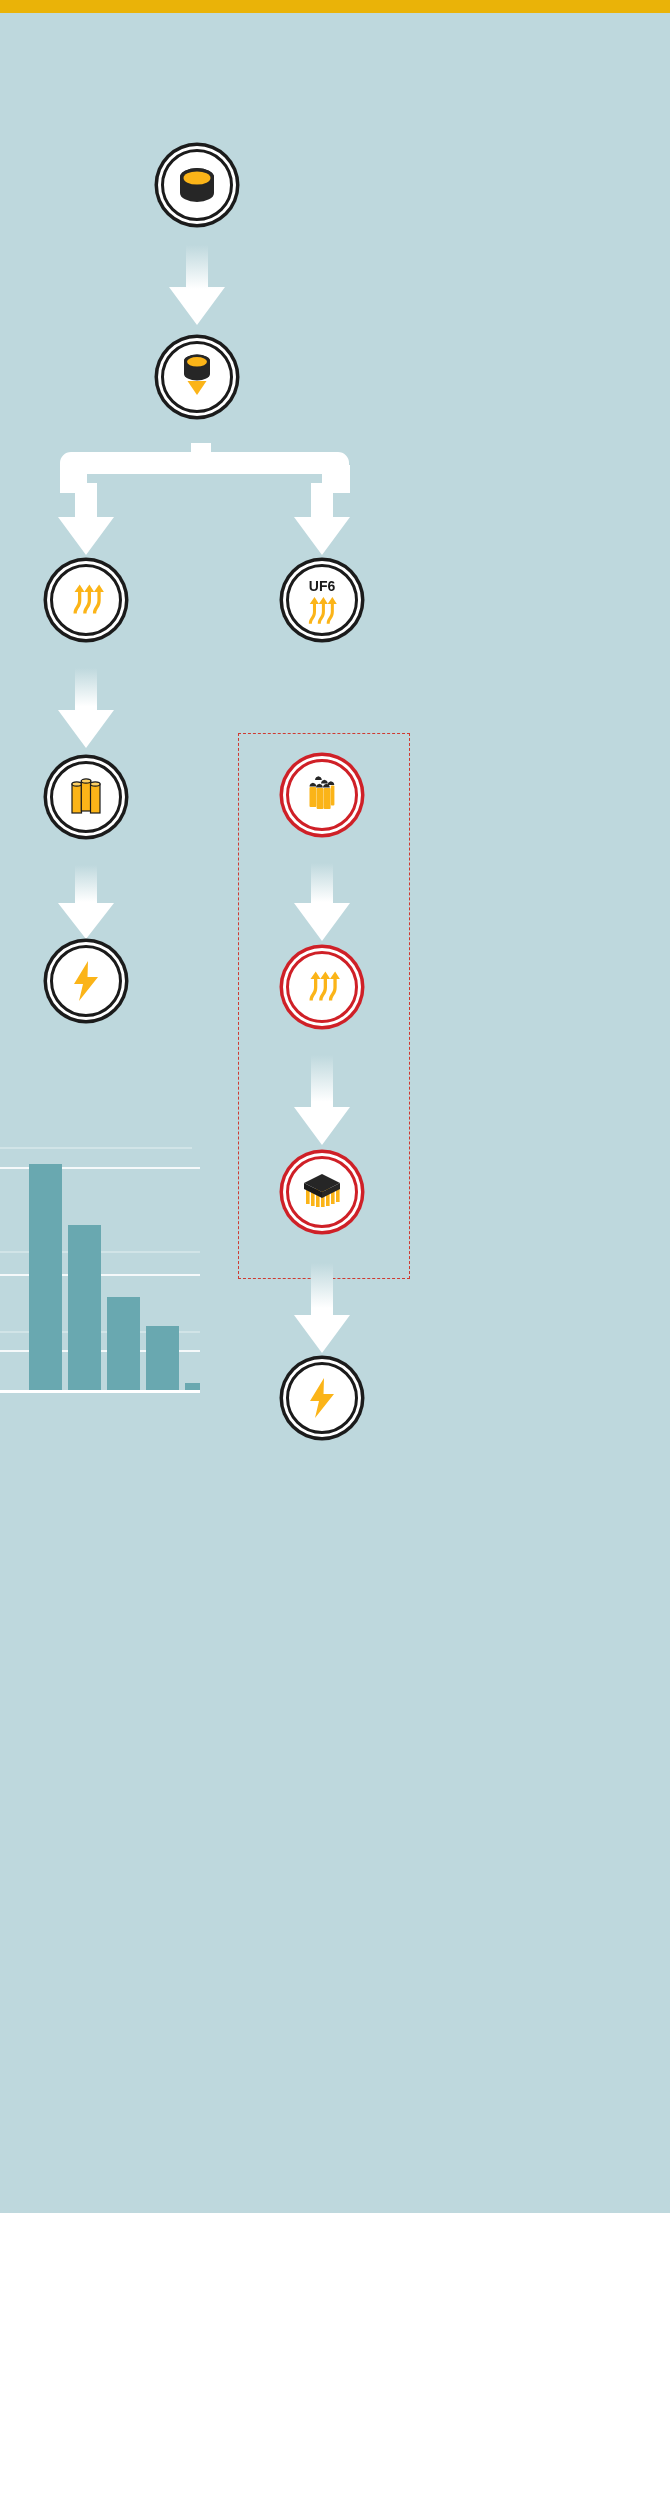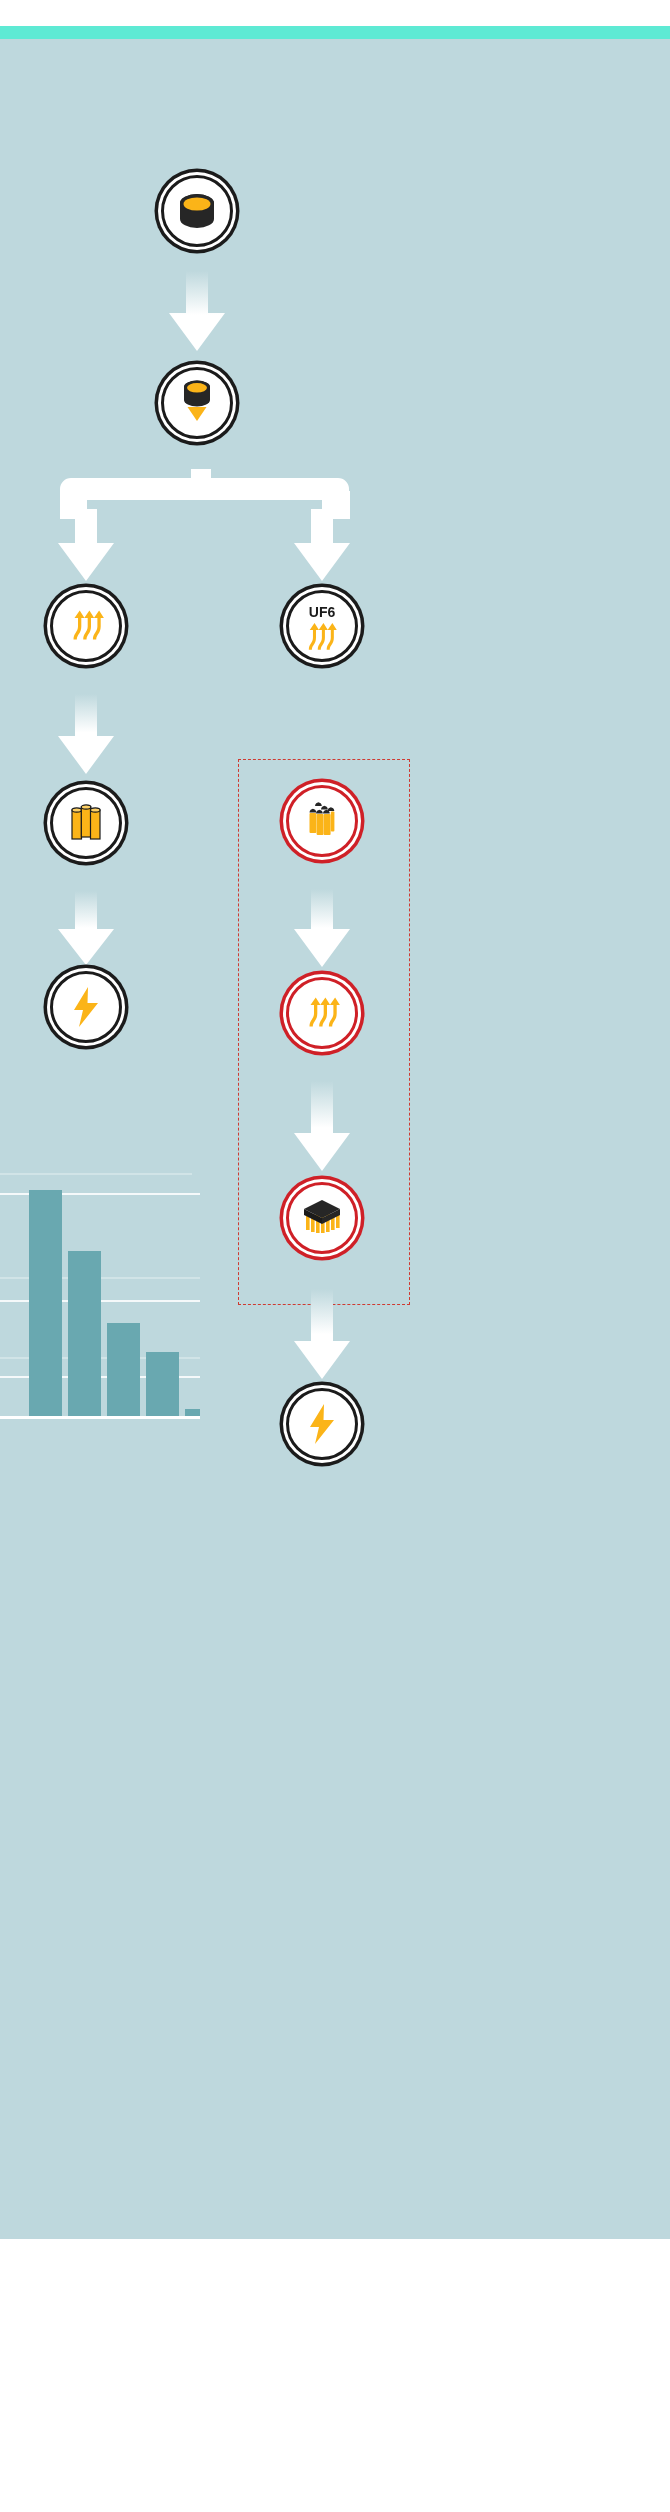--- a/index.html
+++ b/index.html
@@ -3,23 +3,22 @@
 <meta charset="utf-8">
 <title>Nuclear Fuel Cycle Diagram</title>
 <style>
   html,body{margin:0;padding:0;background:#ffffff;}
   body{font-family:"Liberation Sans","DejaVu Sans",sans-serif;}
 
   #stage{
     position:relative;
     width:670px;
     height:2213px;
-    background:#5eead4;
+    background:#eab308;
     overflow:hidden;
-    margin-top:26px;
   }
 
   #canvas{
     position:absolute;
     left:0; top:13px;
     width:670px; height:2462px;
     background:#bed8dd;
   }
 
   

